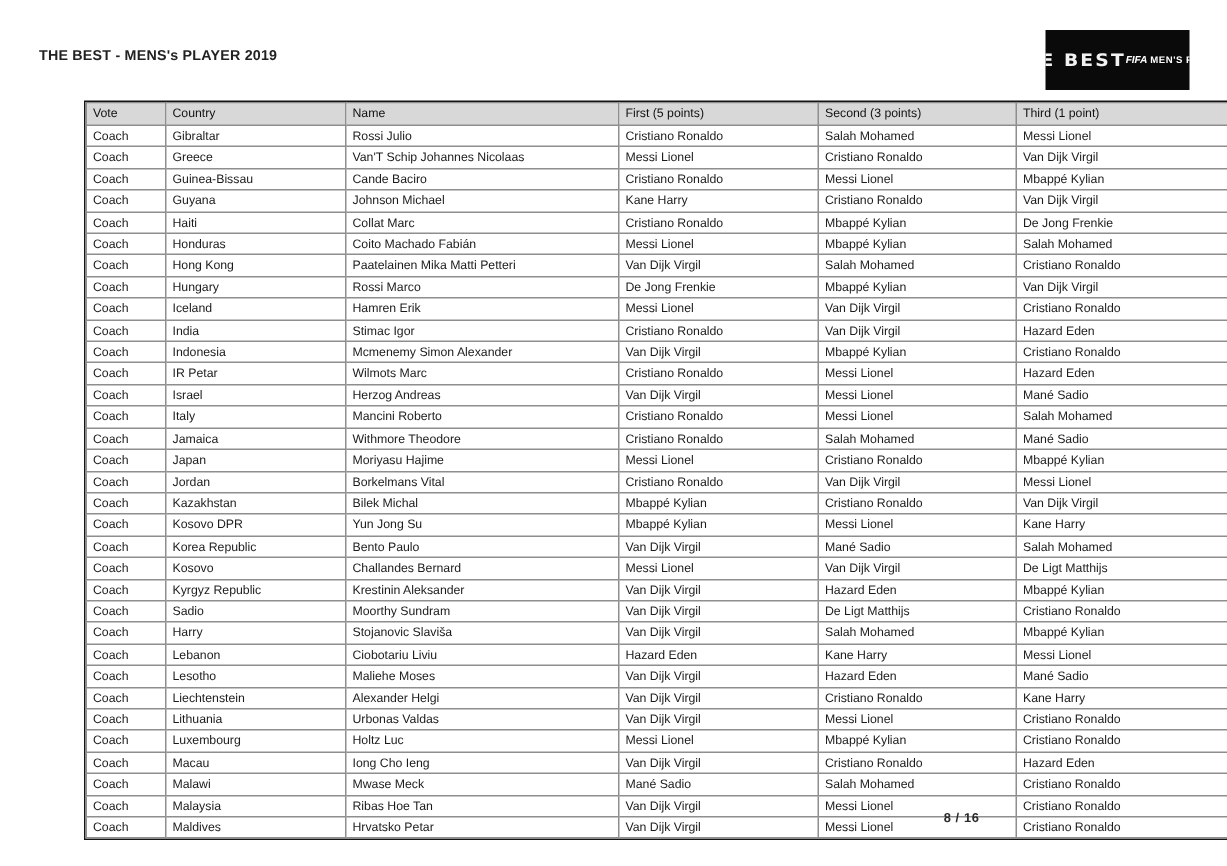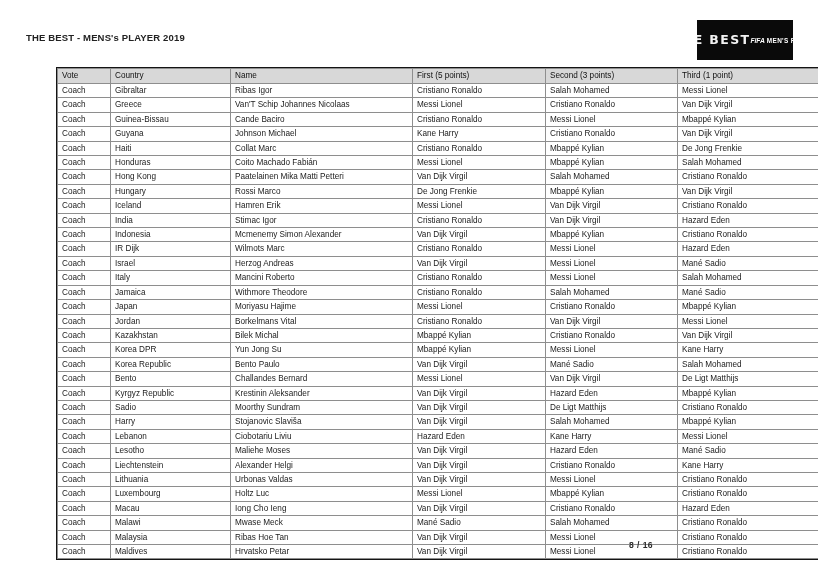--- a/index.html
+++ b/index.html
@@ -176,21 +176,21 @@
         <th>Name</th>
         <th>First (5 points)</th>
         <th>Second (3 points)</th>
         <th>Third (1 point)</th>
       </tr>
     </thead>
     <tbody id="vote-table-body">
         <tr>
           <td>Coach</td>
           <td>Gibraltar</td>
-          <td>Ribas Igor</td>
+          <td>Rossi Julio</td>
           <td>Cristiano Ronaldo</td>
           <td>Salah Mohamed</td>
           <td>Messi Lionel</td>
         </tr>
         <tr>
           <td>Coach</td>
           <td>Greece</td>
           <td>Van'T Schip Johannes Nicolaas</td>
           <td>Messi Lionel</td>
           <td>Cristiano Ronaldo</td>
@@ -263,21 +263,21 @@
         <tr>
           <td>Coach</td>
           <td>Indonesia</td>
           <td>Mcmenemy Simon Alexander</td>
           <td>Van Dijk Virgil</td>
           <td>Mbappé Kylian</td>
           <td>Cristiano Ronaldo</td>
         </tr>
         <tr>
           <td>Coach</td>
-          <td>IR Dijk</td>
+          <td>IR Petar</td>
           <td>Wilmots Marc</td>
           <td>Cristiano Ronaldo</td>
           <td>Messi Lionel</td>
           <td>Hazard Eden</td>
         </tr>
         <tr>
           <td>Coach</td>
           <td>Israel</td>
           <td>Herzog Andreas</td>
           <td>Van Dijk Virgil</td>
@@ -319,37 +319,37 @@
         <tr>
           <td>Coach</td>
           <td>Kazakhstan</td>
           <td>Bilek Michal</td>
           <td>Mbappé Kylian</td>
           <td>Cristiano Ronaldo</td>
           <td>Van Dijk Virgil</td>
         </tr>
         <tr>
           <td>Coach</td>
-          <td>Korea DPR</td>
+          <td>Kosovo DPR</td>
           <td>Yun Jong Su</td>
           <td>Mbappé Kylian</td>
           <td>Messi Lionel</td>
           <td>Kane Harry</td>
         </tr>
         <tr>
           <td>Coach</td>
           <td>Korea Republic</td>
           <td>Bento Paulo</td>
           <td>Van Dijk Virgil</td>
           <td>Mané Sadio</td>
           <td>Salah Mohamed</td>
         </tr>
         <tr>
           <td>Coach</td>
-          <td>Bento</td>
+          <td>Kosovo</td>
           <td>Challandes Bernard</td>
           <td>Messi Lionel</td>
           <td>Van Dijk Virgil</td>
           <td>De Ligt Matthijs</td>
         </tr>
         <tr>
           <td>Coach</td>
           <td>Kyrgyz Republic</td>
           <td>Krestinin Aleksander</td>
           <td>Van Dijk Virgil</td>

